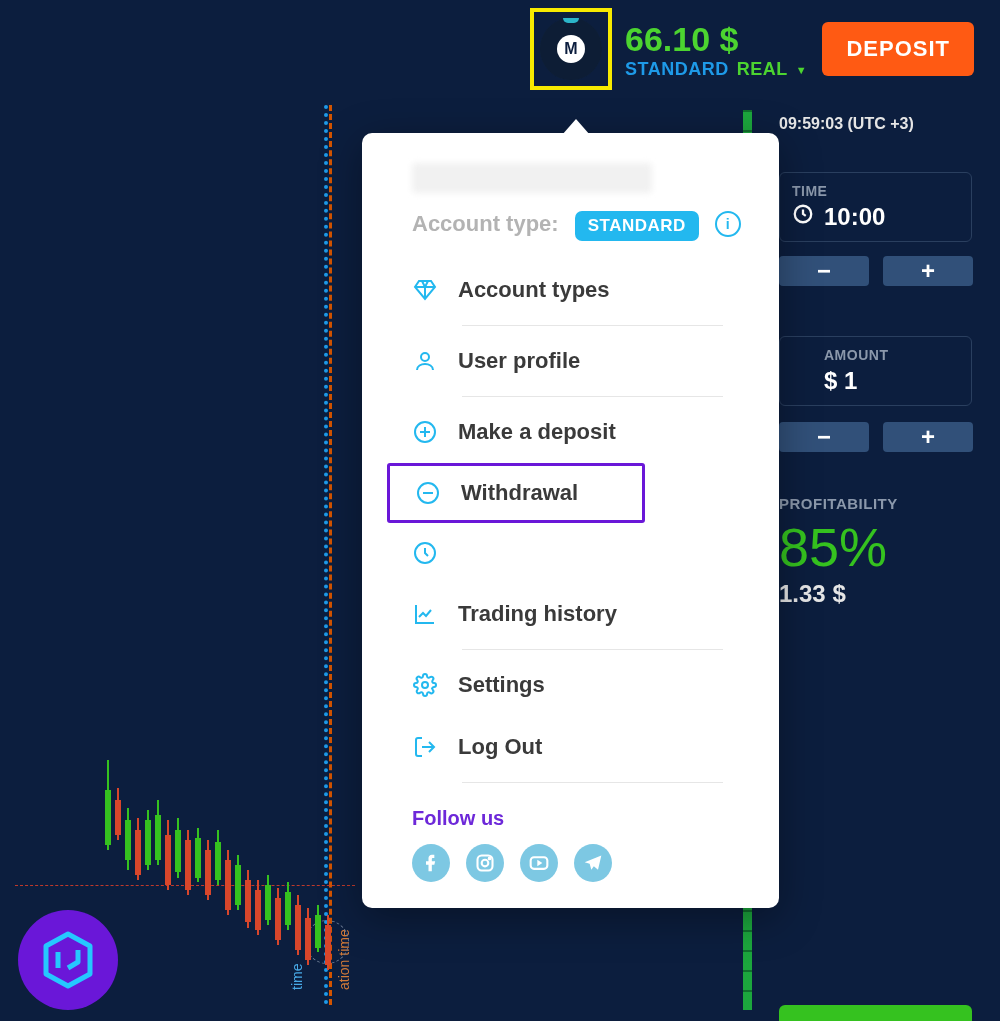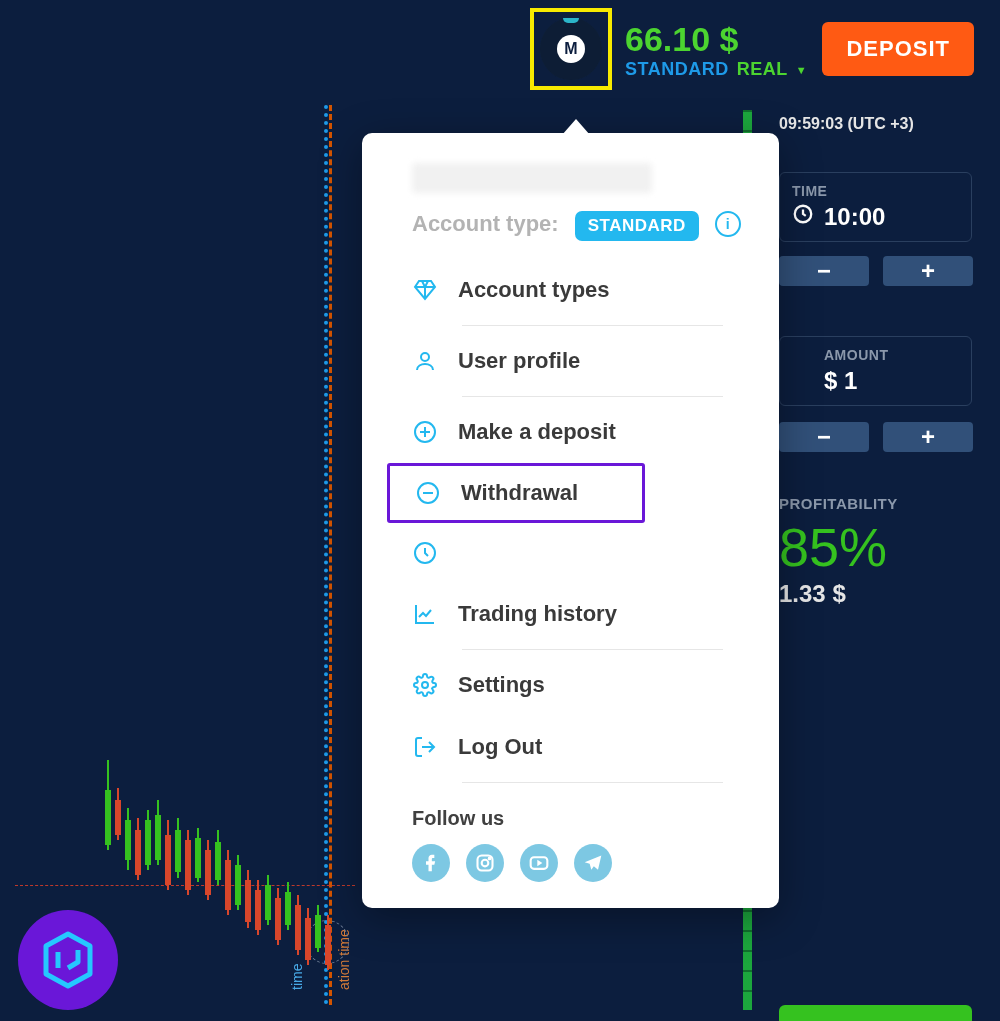--- a/index.html
+++ b/index.html
@@ -201,21 +201,21 @@
   .hl {
     border: 3px solid #6a17d8;
     border-radius: 3px;
     margin: 0 0 0 -25px;
     padding: 14px 0 14px 25px;
     width: 258px;
   }
   .follow {
     padding: 20px 0 0 50px;
   }
-  .follow .flabel { color: #404040; font-size: 20px; font-weight: 600; margin-bottom: 14px; }
+  .follow .flabel { color: #6d28d9; font-size: 20px; font-weight: 600; margin-bottom: 14px; }
   .social { display: flex; gap: 16px; }
   .sbtn {
     width: 38px; height: 38px;
     background: #7dc8e3;
     border-radius: 50%;
     display: flex; align-items: center; justify-content: center;
     color: #fff;
     cursor: pointer;
   }
 

